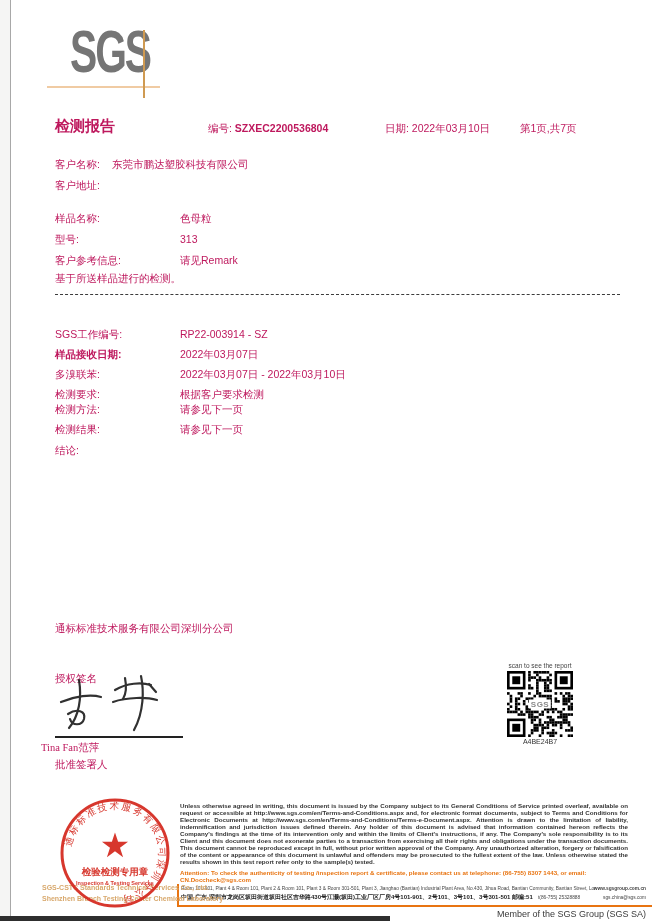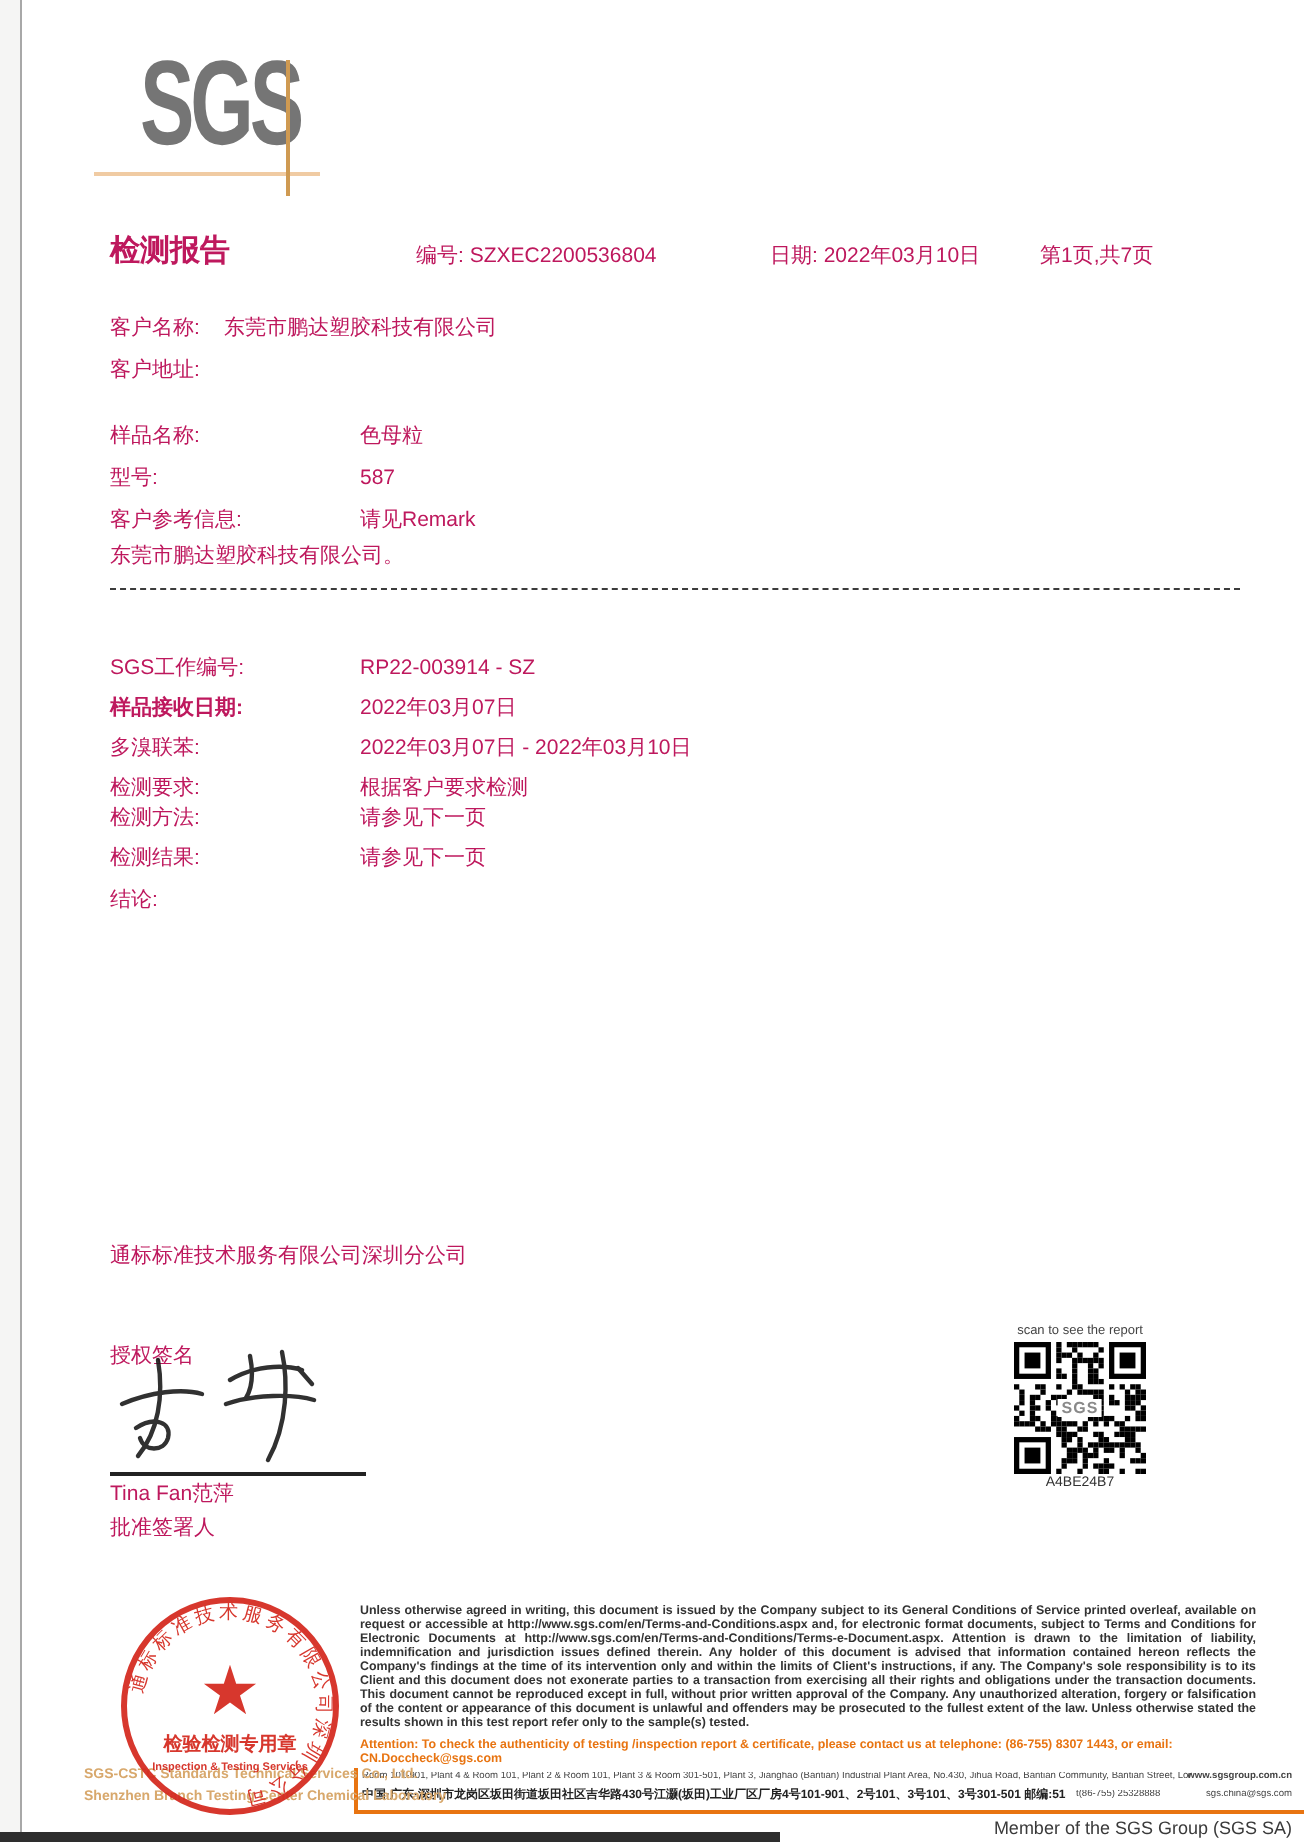--- a/index.html
+++ b/index.html
@@ -42,35 +42,35 @@
 
 <div class="page">
   <div class="edge-strip"></div>
   <div class="edge-line"></div>
 
   <div class="logo-hline"></div>
   <div class="logo-text">SGS</div>
   <div class="logo-vline"></div>
 
   <div class="t title" style="left:55px;top:117px;">检测报告</div>
-  <div class="t" style="left:208px;top:122px;"><span>编号:</span> <span style="font-weight:400;">SZXEC2200536804</span></div>
+  <div class="t" style="left:208px;top:122px;"><span>编号:</span> <span style="font-weight:700;">SZXEC2200536804</span></div>
   <div class="t" style="left:385px;top:122px;"><span>日期:</span> <span>2022年03月10日</span></div>
   <div class="t" style="left:520px;top:122px;">第1页,共7页</div>
 
   <div class="t" style="left:55px;top:158px;">客户名称:</div>
   <div class="t" style="left:112px;top:158px;">东莞市鹏达塑胶科技有限公司</div>
   <div class="t" style="left:55px;top:179px;">客户地址:</div>
 
   <div class="t" style="left:55px;top:212px;">样品名称:</div>
   <div class="t" style="left:180px;top:212px;">色母粒</div>
   <div class="t" style="left:55px;top:233px;">型号:</div>
-  <div class="t" style="left:180px;top:233px;">587</div>
+  <div class="t" style="left:180px;top:233px;">313</div>
   <div class="t" style="left:55px;top:254px;">客户参考信息:</div>
   <div class="t" style="left:180px;top:254px;">请见Remark</div>
-  <div class="t" style="left:55px;top:272px;">东莞市鹏达塑胶科技有限公司。</div>
+  <div class="t" style="left:55px;top:272px;">基于所送样品进行的检测。</div>
 
   <div class="dashed"></div>
 
   <div class="t" style="left:55px;top:328px;">SGS工作编号:</div>
   <div class="t" style="left:180px;top:328px;">RP22-003914 - SZ</div>
   <div class="t" style="left:55px;top:348px;font-weight:bold;">样品接收日期:</div>
   <div class="t" style="left:180px;top:348px;">2022年03月07日</div>
   <div class="t" style="left:55px;top:368px;">多溴联苯:</div>
   <div class="t" style="left:180px;top:368px;text-align:center;">2022年03月07日 - 2022年03月10日</div>
   <div class="t" style="left:55px;top:388px;">检测要求:</div>
@@ -91,21 +91,21 @@
       <path d="M24 10 C 27 28, 24 46, 14 58"></path>
       <path d="M13 44 C 22 38, 31 41, 29 49 C 27 56, 17 56, 15 49"></path>
       <path d="M60 20 C 72 13, 86 12, 96 15"></path>
       <path d="M70 8 C 72 18, 71 24, 68 29"></path>
       <path d="M86 6 C 89 20, 89 42, 79 60"></path>
       <path d="M58 32 C 72 27, 92 27, 102 30"></path>
       <path d="M94 14 L 101 22"></path>
     </g>
   </svg>
   <div class="sig-line"></div>
-  <div class="t" style="left:55px;top:741px;">Tina Fan范萍</div>
+  <div class="t" style="left:41px;top:741px;font-family:Liberation Serif, serif;">Tina Fan范萍</div>
   <div class="t" style="left:55px;top:758px;">批准签署人</div>
 
   <div class="qr-block">
     <div class="qr-caption">scan to see the report</div>
     <div class="qr-box">
       <svg id="qr-grid" width="66" height="66" viewBox="0 0 100 100">
           <rect x="32" y="0" width="4" height="4" fill="#000"></rect>
           <rect x="40" y="0" width="4" height="4" fill="#000"></rect>
           <rect x="44" y="0" width="4" height="4" fill="#000"></rect>
           <rect x="48" y="0" width="4" height="4" fill="#000"></rect>

